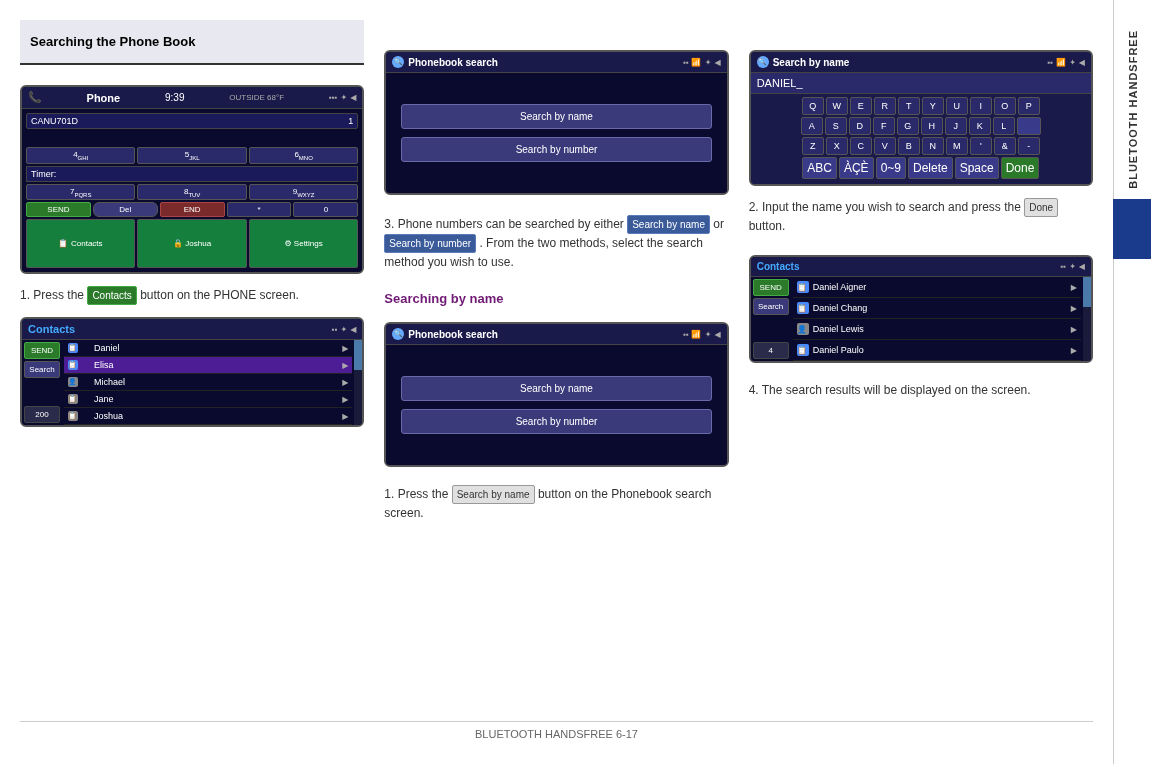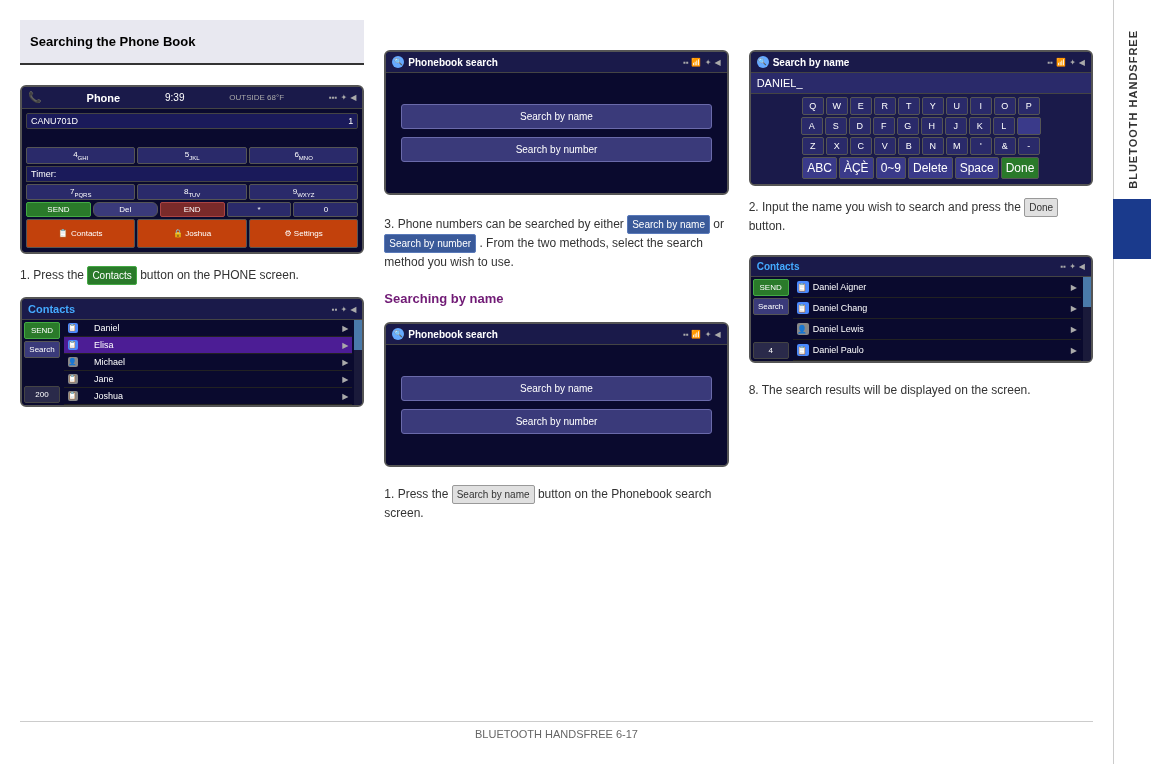--- a/index.html
+++ b/index.html
@@ -188,27 +188,27 @@
       padding: 2px;
     }
 
     .phone-bottom-row {
       display: grid;
       grid-template-columns: repeat(3, 1fr);
       gap: 2px;
     }
 
     .btn-contacts {
-      background: #c2410c;
+      background: #15803d;
       border: 1px solid #555;
       border-radius: 2px;
       color: #fff;
       font-size: 8px;
       text-align: center;
-      padding: 9px 2px;
+      padding: 19px 2px;
     }
 
     
     .contacts-header {
       background: #1a1a4a;
       display: flex;
       align-items: center;
       justify-content: space-between;
       padding: 4px 6px;
       border-bottom: 1px solid #444;
@@ -887,21 +887,21 @@
                   </div>
                   <span class="result-arrow">▶</span>
                 </div>
               </div>
               <div class="contacts-scrollbar">
                 <div class="scrollbar-thumb"></div>
               </div>
             </div>
           </div>
 
-          <p class="instruction-text" style="margin-top:6px;">8. The search results will be displayed on the screen.</p>
+          <p class="instruction-text" style="margin-top:6px;">4. The search results will be displayed on the screen.</p>
 
         </div>
       </div>
 
       <div class="footer">BLUETOOTH HANDSFREE   6-17</div>
     </div>
 
     <div class="right-sidebar">
       <div class="sidebar-label">BLUETOOTH HANDSFREE</div>
       <div class="sidebar-blue-block"></div>

